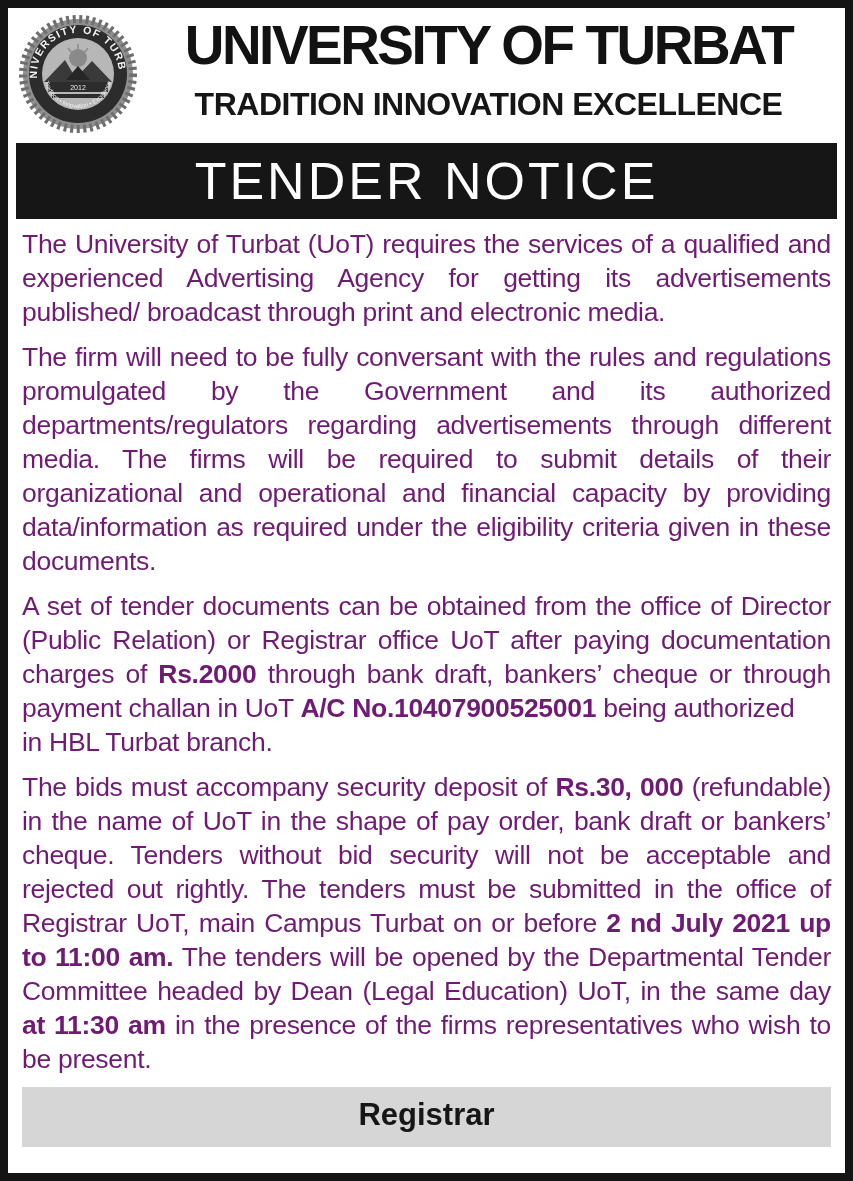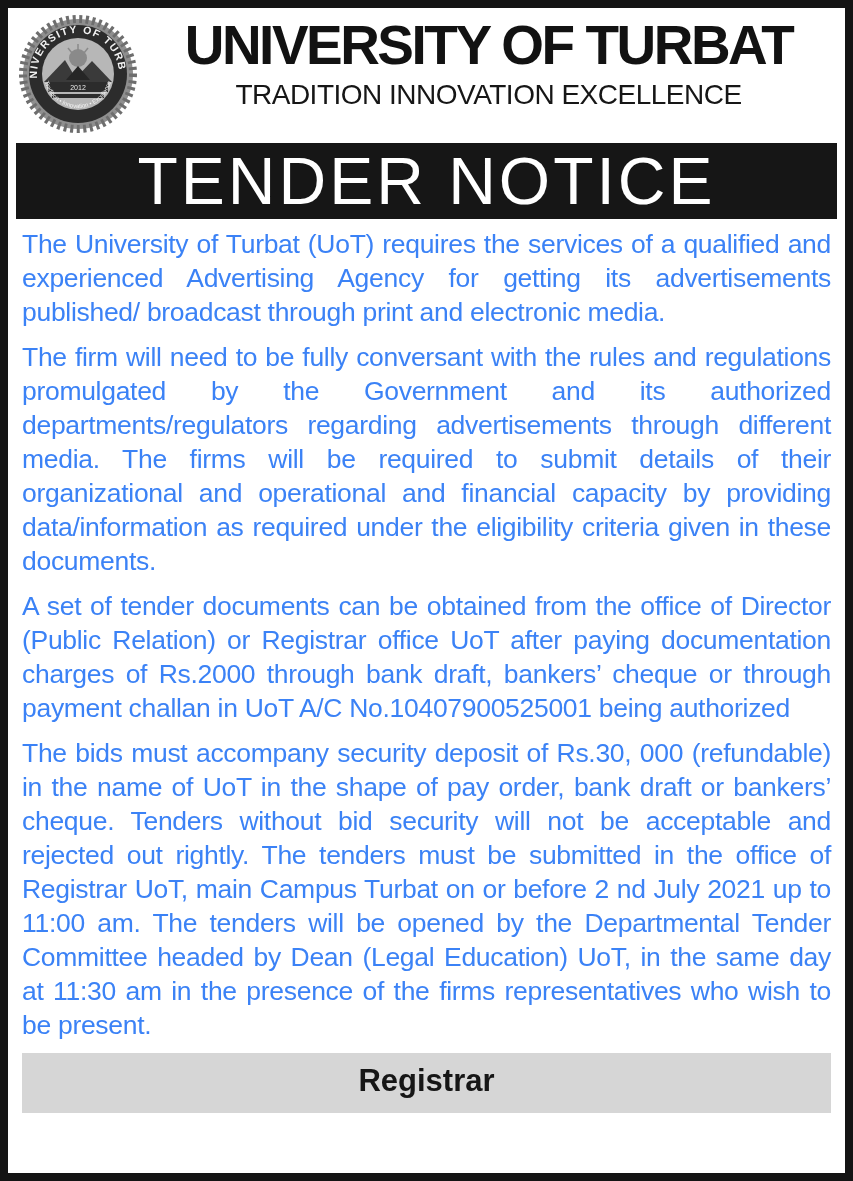--- a/index.html
+++ b/index.html
@@ -37,55 +37,55 @@
     font-size: 56px;
     font-weight: bold;
     letter-spacing: -2.5px;
     line-height: 1.0;
     color: #121212;
     white-space: nowrap;
     transform: scaleX(0.98);
     transform-origin: center;
   }
   .uni-subtitle {
-    font-size: 28px;
-    font-weight: normal;
+    font-size: 32px;
+    font-weight: bold;
     letter-spacing: -0.5px;
     color: #161616;
-    margin-top: 6px;
+    margin-top: 13px;
     white-space: nowrap;
   }
   
   .banner {
     margin-top: 8px;
     height: 76px;
     background: #161616;
     display: flex; align-items: center; justify-content: center;
   }
   .banner-text {
     color: #ffffff;
-    font-size: 66px;
+    font-size: 52px;
     font-weight: normal;
     letter-spacing: 3px;
     line-height: 1;
     white-space: nowrap;
   }
   
   .body-text {
     padding: 8px 6px 0 6px;
   }
   .para {
     font-size: 26.5px;
     line-height: 34px;
     text-align: justify;
-    color: #3b82f6;
+    color: #701a75;
     margin-bottom: 11px;
     letter-spacing: -0.3px;
   }
-  .para b { font-weight: normal; }
+  .para b { font-weight: bold; }
   
   .footer-box {
     margin: 2px 6px 0 6px;
     background: #d6d6d6;
     text-align: center;
     padding: 8px 10px 12px 10px;
   }
   .footer-title {
     font-size: 31px;
     font-weight: bold;
@@ -134,21 +134,21 @@
     </div>
   </div>
 
   <div class="banner">
     <div class="banner-text">TENDER NOTICE</div>
   </div>
 
   <div class="body-text">
       <p class="para"><span>The University of Turbat (UoT) requires the services of a qualified and experienced Advertising Agency for getting its advertisements published/ broadcast through print and electronic media.</span></p>
       <p class="para"><span>The firm will need to be fully conversant with the rules and regulations promulgated by the Government and its authorized departments/regulators regarding advertisements through different media. The firms will be required to submit details of their organizational and operational and financial capacity by providing data/information as required under the eligibility criteria given in these documents.</span></p>
-      <p class="para"><span>A set of tender documents can be obtained from the office of Director (Public Relation) or Registrar office UoT after paying documentation charges of </span><b>Rs.2000</b><span> through bank draft, bankers’ cheque or through payment challan in UoT </span><b>A/C No.10407900525001</b><span> being authorized</span><br></p>
+      <p class="para"><span>A set of tender documents can be obtained from the office of Director (Public Relation) or Registrar office UoT after paying documentation charges of </span><b>Rs.2000</b><span> through bank draft, bankers’ cheque or through payment challan in UoT </span><b>A/C No.10407900525001</b><span> being authorized</span><br><span>in HBL Turbat branch.</span></p>
       <p class="para"><span>The bids must accompany security deposit of </span><b>Rs.30, 000</b><span> (refundable) in the name of UoT in the shape of pay order, bank draft or bankers’ cheque. Tenders without bid security will not be acceptable and rejected out rightly. The tenders must be submitted in the office of Registrar UoT, main Campus Turbat on or before </span><b>2 nd July 2021 up to 11:00 am.</b><span> The tenders will be opened by the Departmental Tender Committee headed by Dean (Legal Education) UoT, in the same day </span><b>at 11:30 am</b><span> in the presence of the firms representatives who wish to be present.</span></p>
     </div>
 
   <div class="footer-box">
     <div class="footer-title">Registrar</div>
 
   </div>
 
 </div>
 

